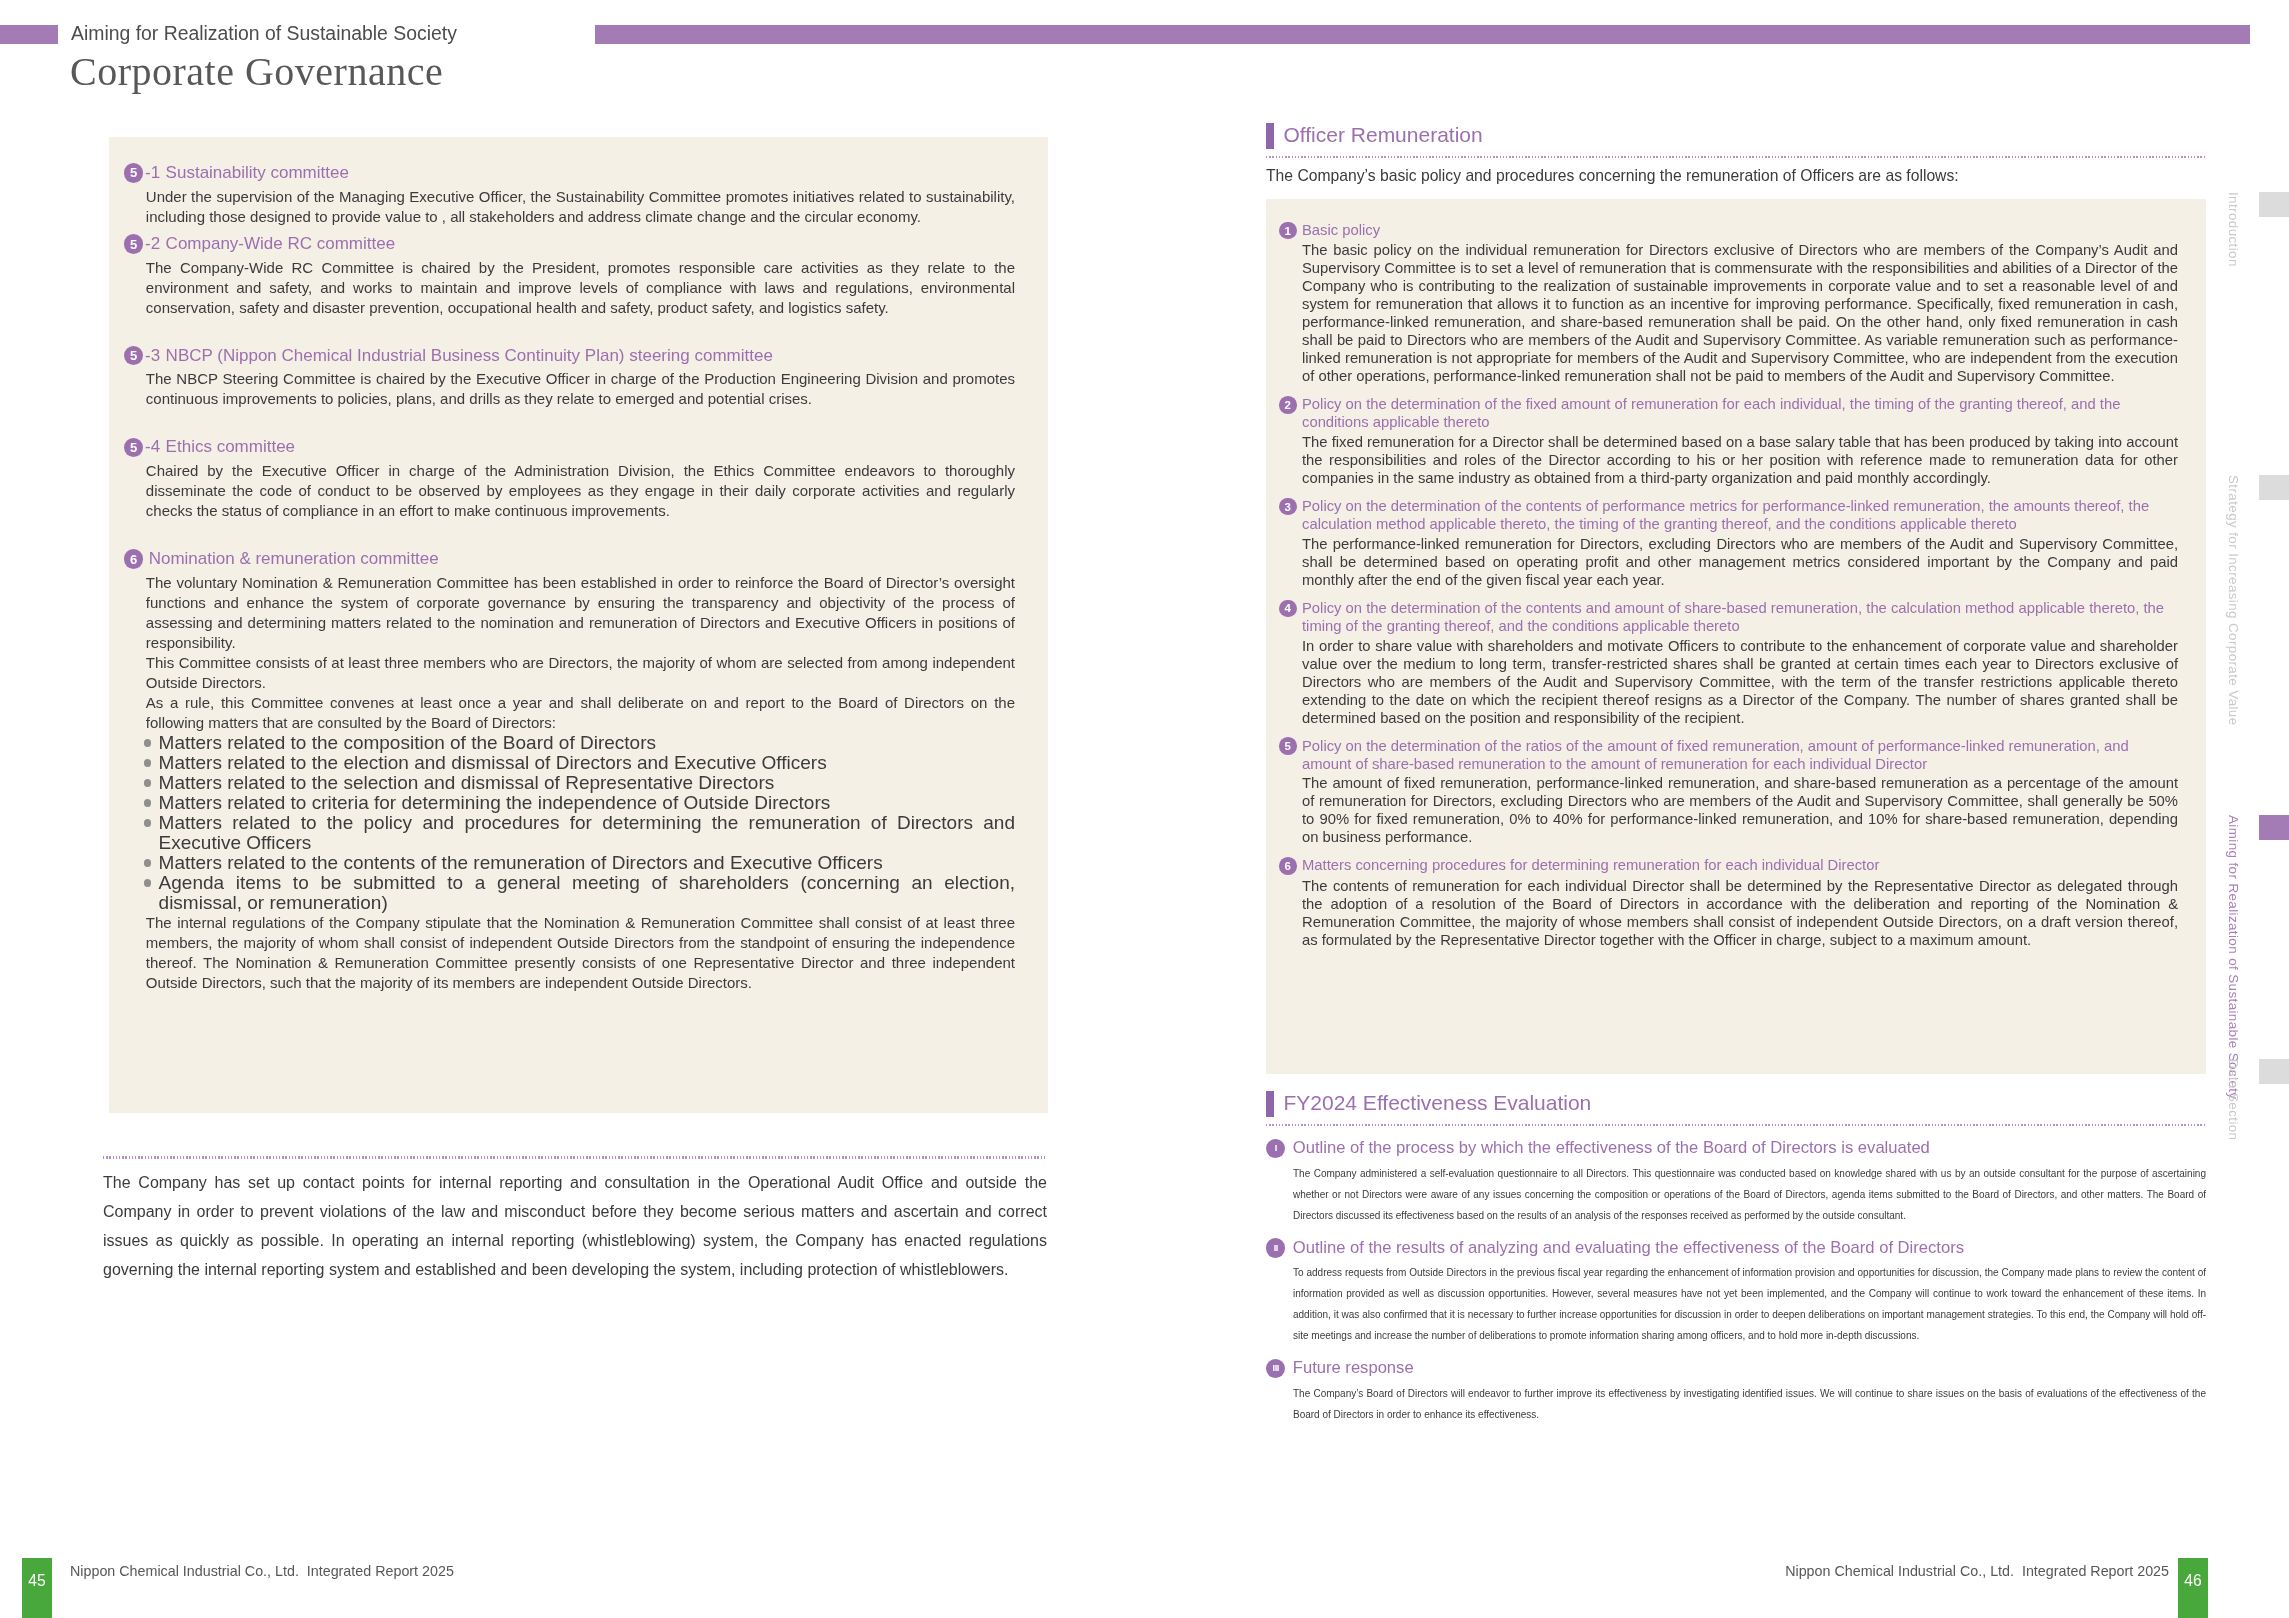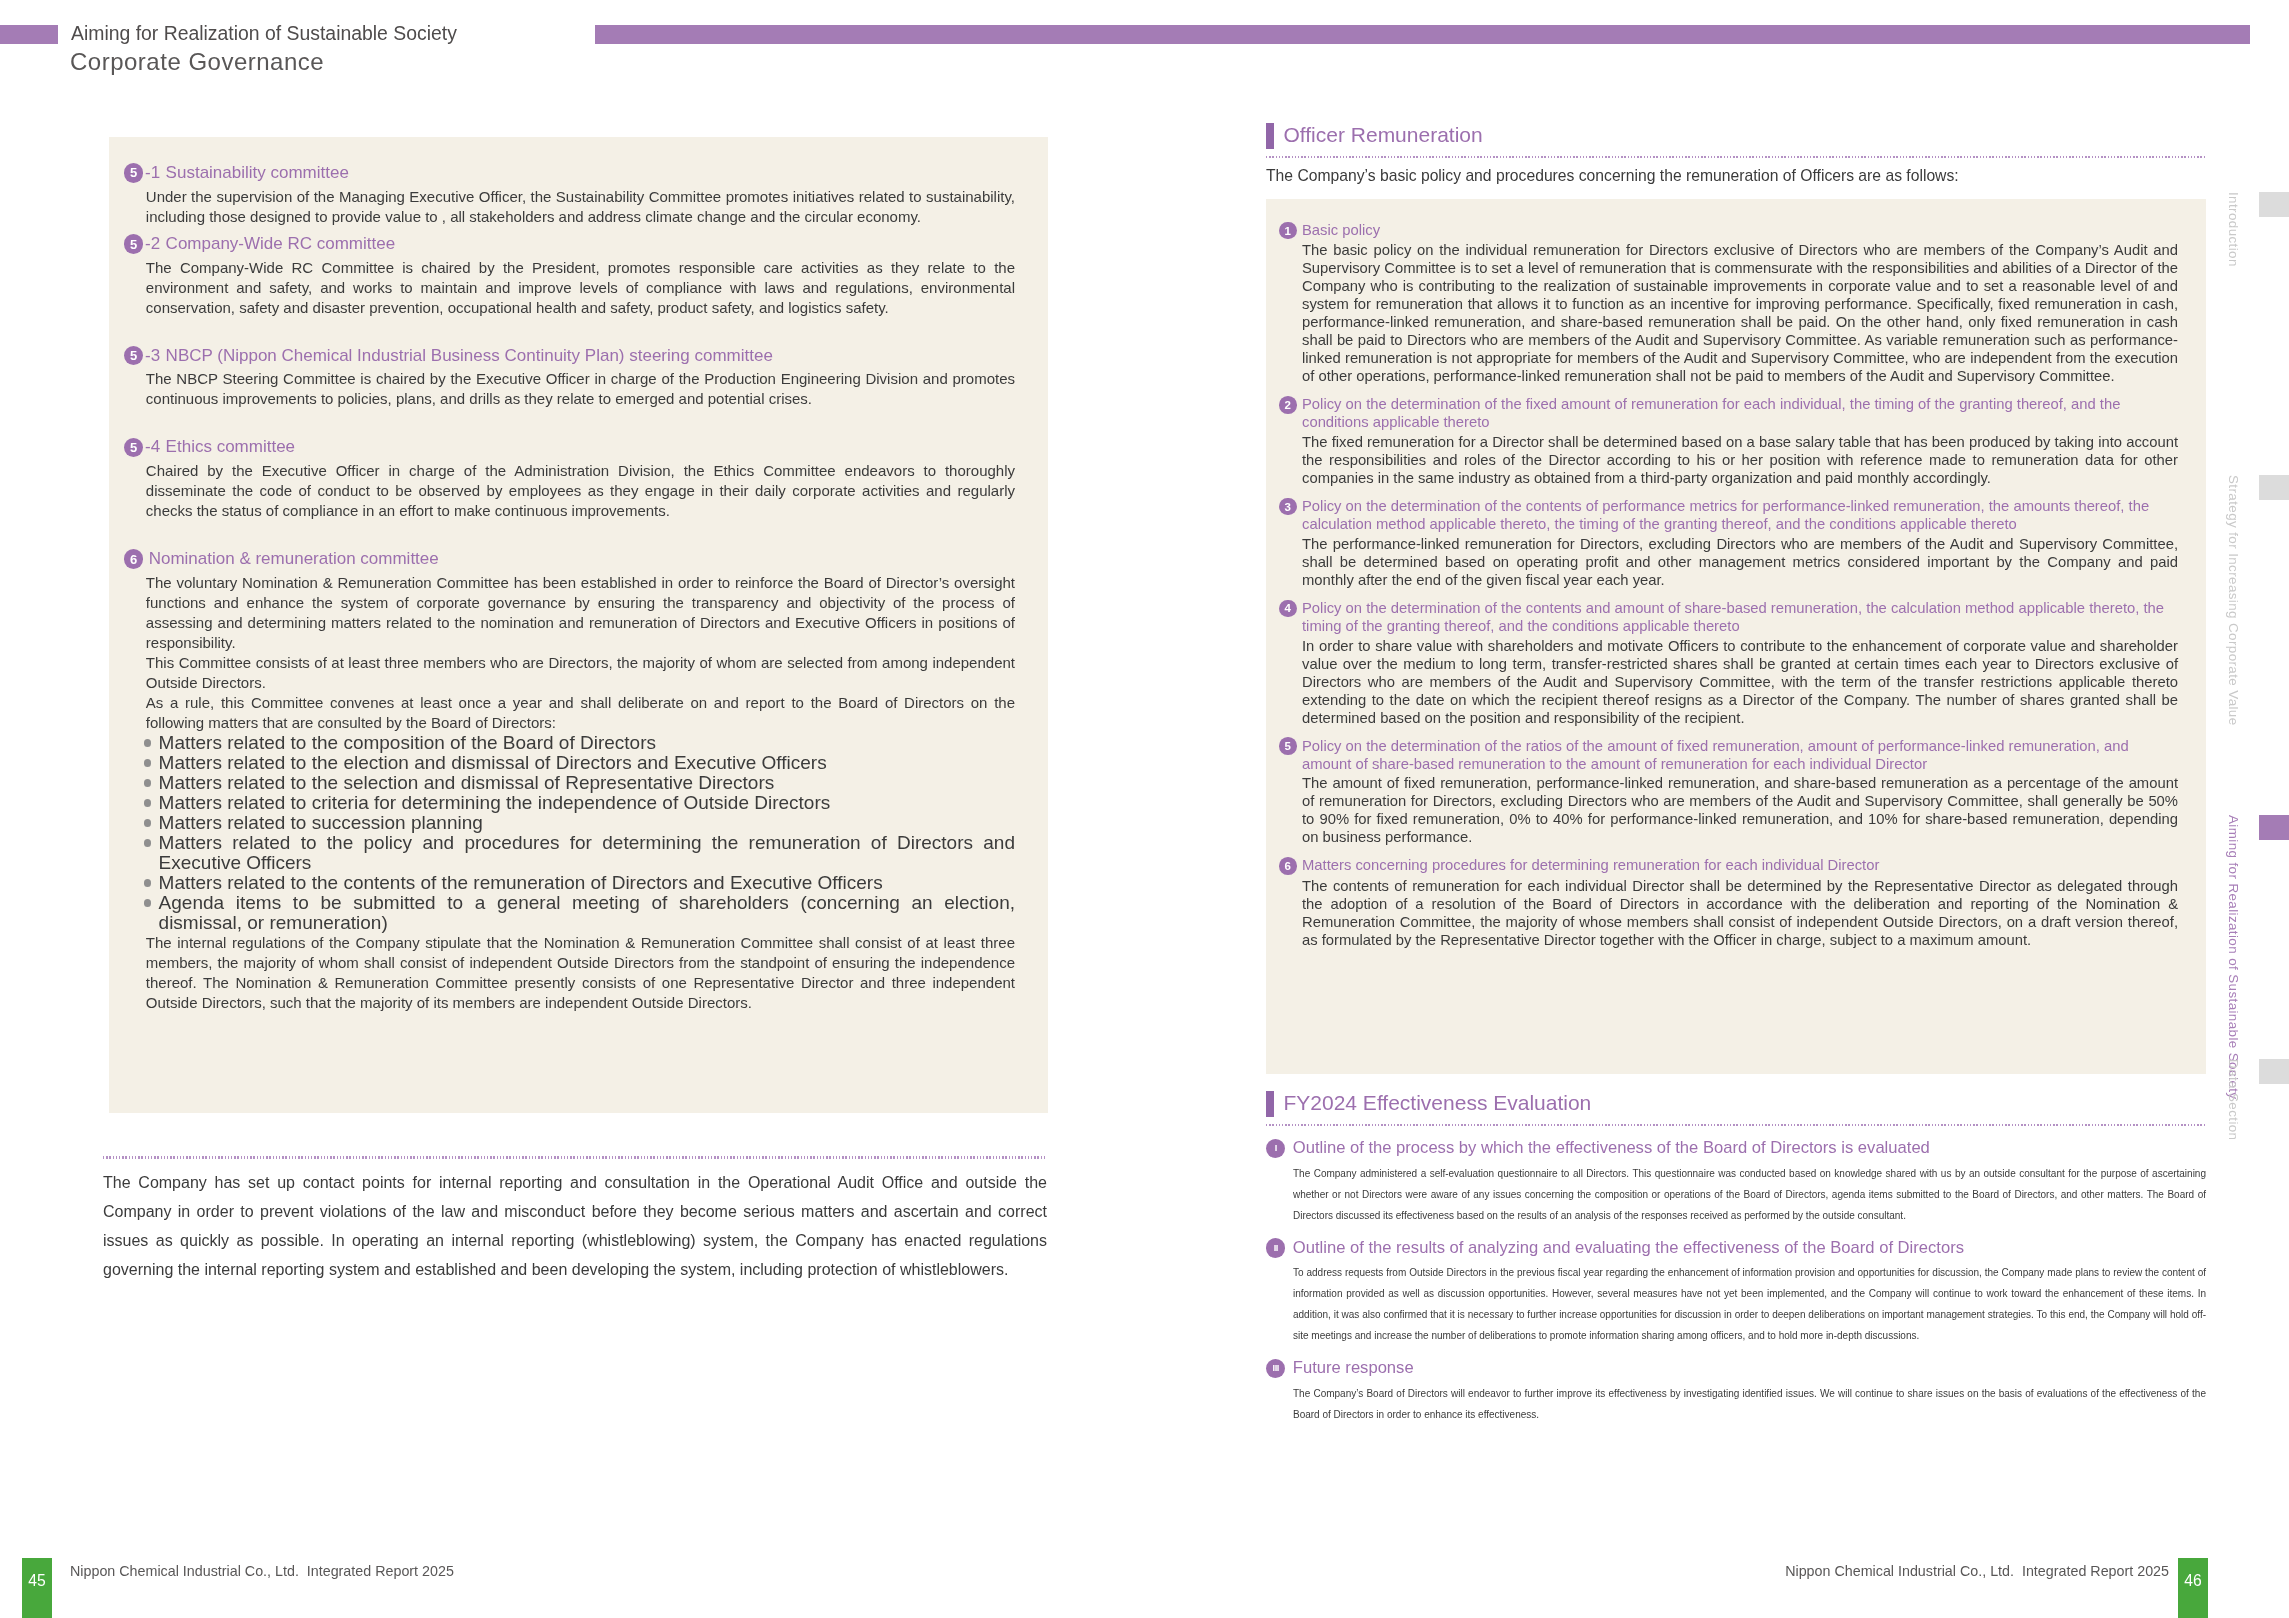--- a/index.html
+++ b/index.html
@@ -4,21 +4,21 @@
 <style>
   html,body { margin:0; padding:0; background:#ffffff; }
   .canvas {
     position:relative; width:2290px; height:1619px; background:#ffffff;
     font-family:"Liberation Sans", sans-serif; overflow:hidden; color:#3b3b3b;
   }
   
   .eyebrow-bar-left { position:absolute; left:0; top:25px; width:58px; height:19.4px; background:#a47cb5; }
   .eyebrow-bar-right { position:absolute; left:595px; top:25px; width:1655px; height:19.4px; background:#a47cb5; }
   .eyebrow { position:absolute; left:71px; top:22px; font-size:19.4px; color:#4f4c4c; }
-  .page-title { position:absolute; left:70px; top:48px; font-size:24px; letter-spacing:0.5px; color:#595757; }
+  .page-title { position:absolute; left:70px; top:48px; font-size:40px; letter-spacing:0.5px; color:#595757;font-family:Liberation Serif, serif; }
 
   
   .sec-head { display:flex; align-items:flex-start; padding-bottom:6.5px; }
   .sec-head .sbar { width:8.3px; height:26px; background:#9166a8; margin-right:9.2px; flex:0 0 auto; }
   .sec-head .stxt { font-size:21px; color:#9c6fae; }
   .sec-rule { height:2.8px; background:repeating-linear-gradient(90deg,#b491c4 0 1.4px, transparent 1.4px 3.2px); }
 
   
   .panel-left {
     position:absolute; left:109px; top:137px; width:939px; max-height:976px; height:976px;
@@ -152,24 +152,20 @@
       <div class="blt">
           <span class="dot"></span>
           <span class="btxt">Matters related to the selection and dismissal of Representative Directors</span>
         </div>
       <div class="blt">
           <span class="dot"></span>
           <span class="btxt">Matters related to criteria for determining the independence of Outside Directors</span>
         </div>
       <div class="blt">
           <span class="dot"></span>
-          <span class="btxt">Matters related to succession planning</span>
-        </div>
-      <div class="blt">
-          <span class="dot"></span>
           <span class="btxt">Matters related to the policy and procedures for determining the remuneration of Directors and Executive Officers</span>
         </div>
       <div class="blt">
           <span class="dot"></span>
           <span class="btxt">Matters related to the contents of the remuneration of Directors and Executive Officers</span>
         </div>
       <div class="blt">
           <span class="dot"></span>
           <span class="btxt">Agenda items to be submitted to a general meeting of shareholders (concerning an election, dismissal, or remuneration)</span>
         </div>

